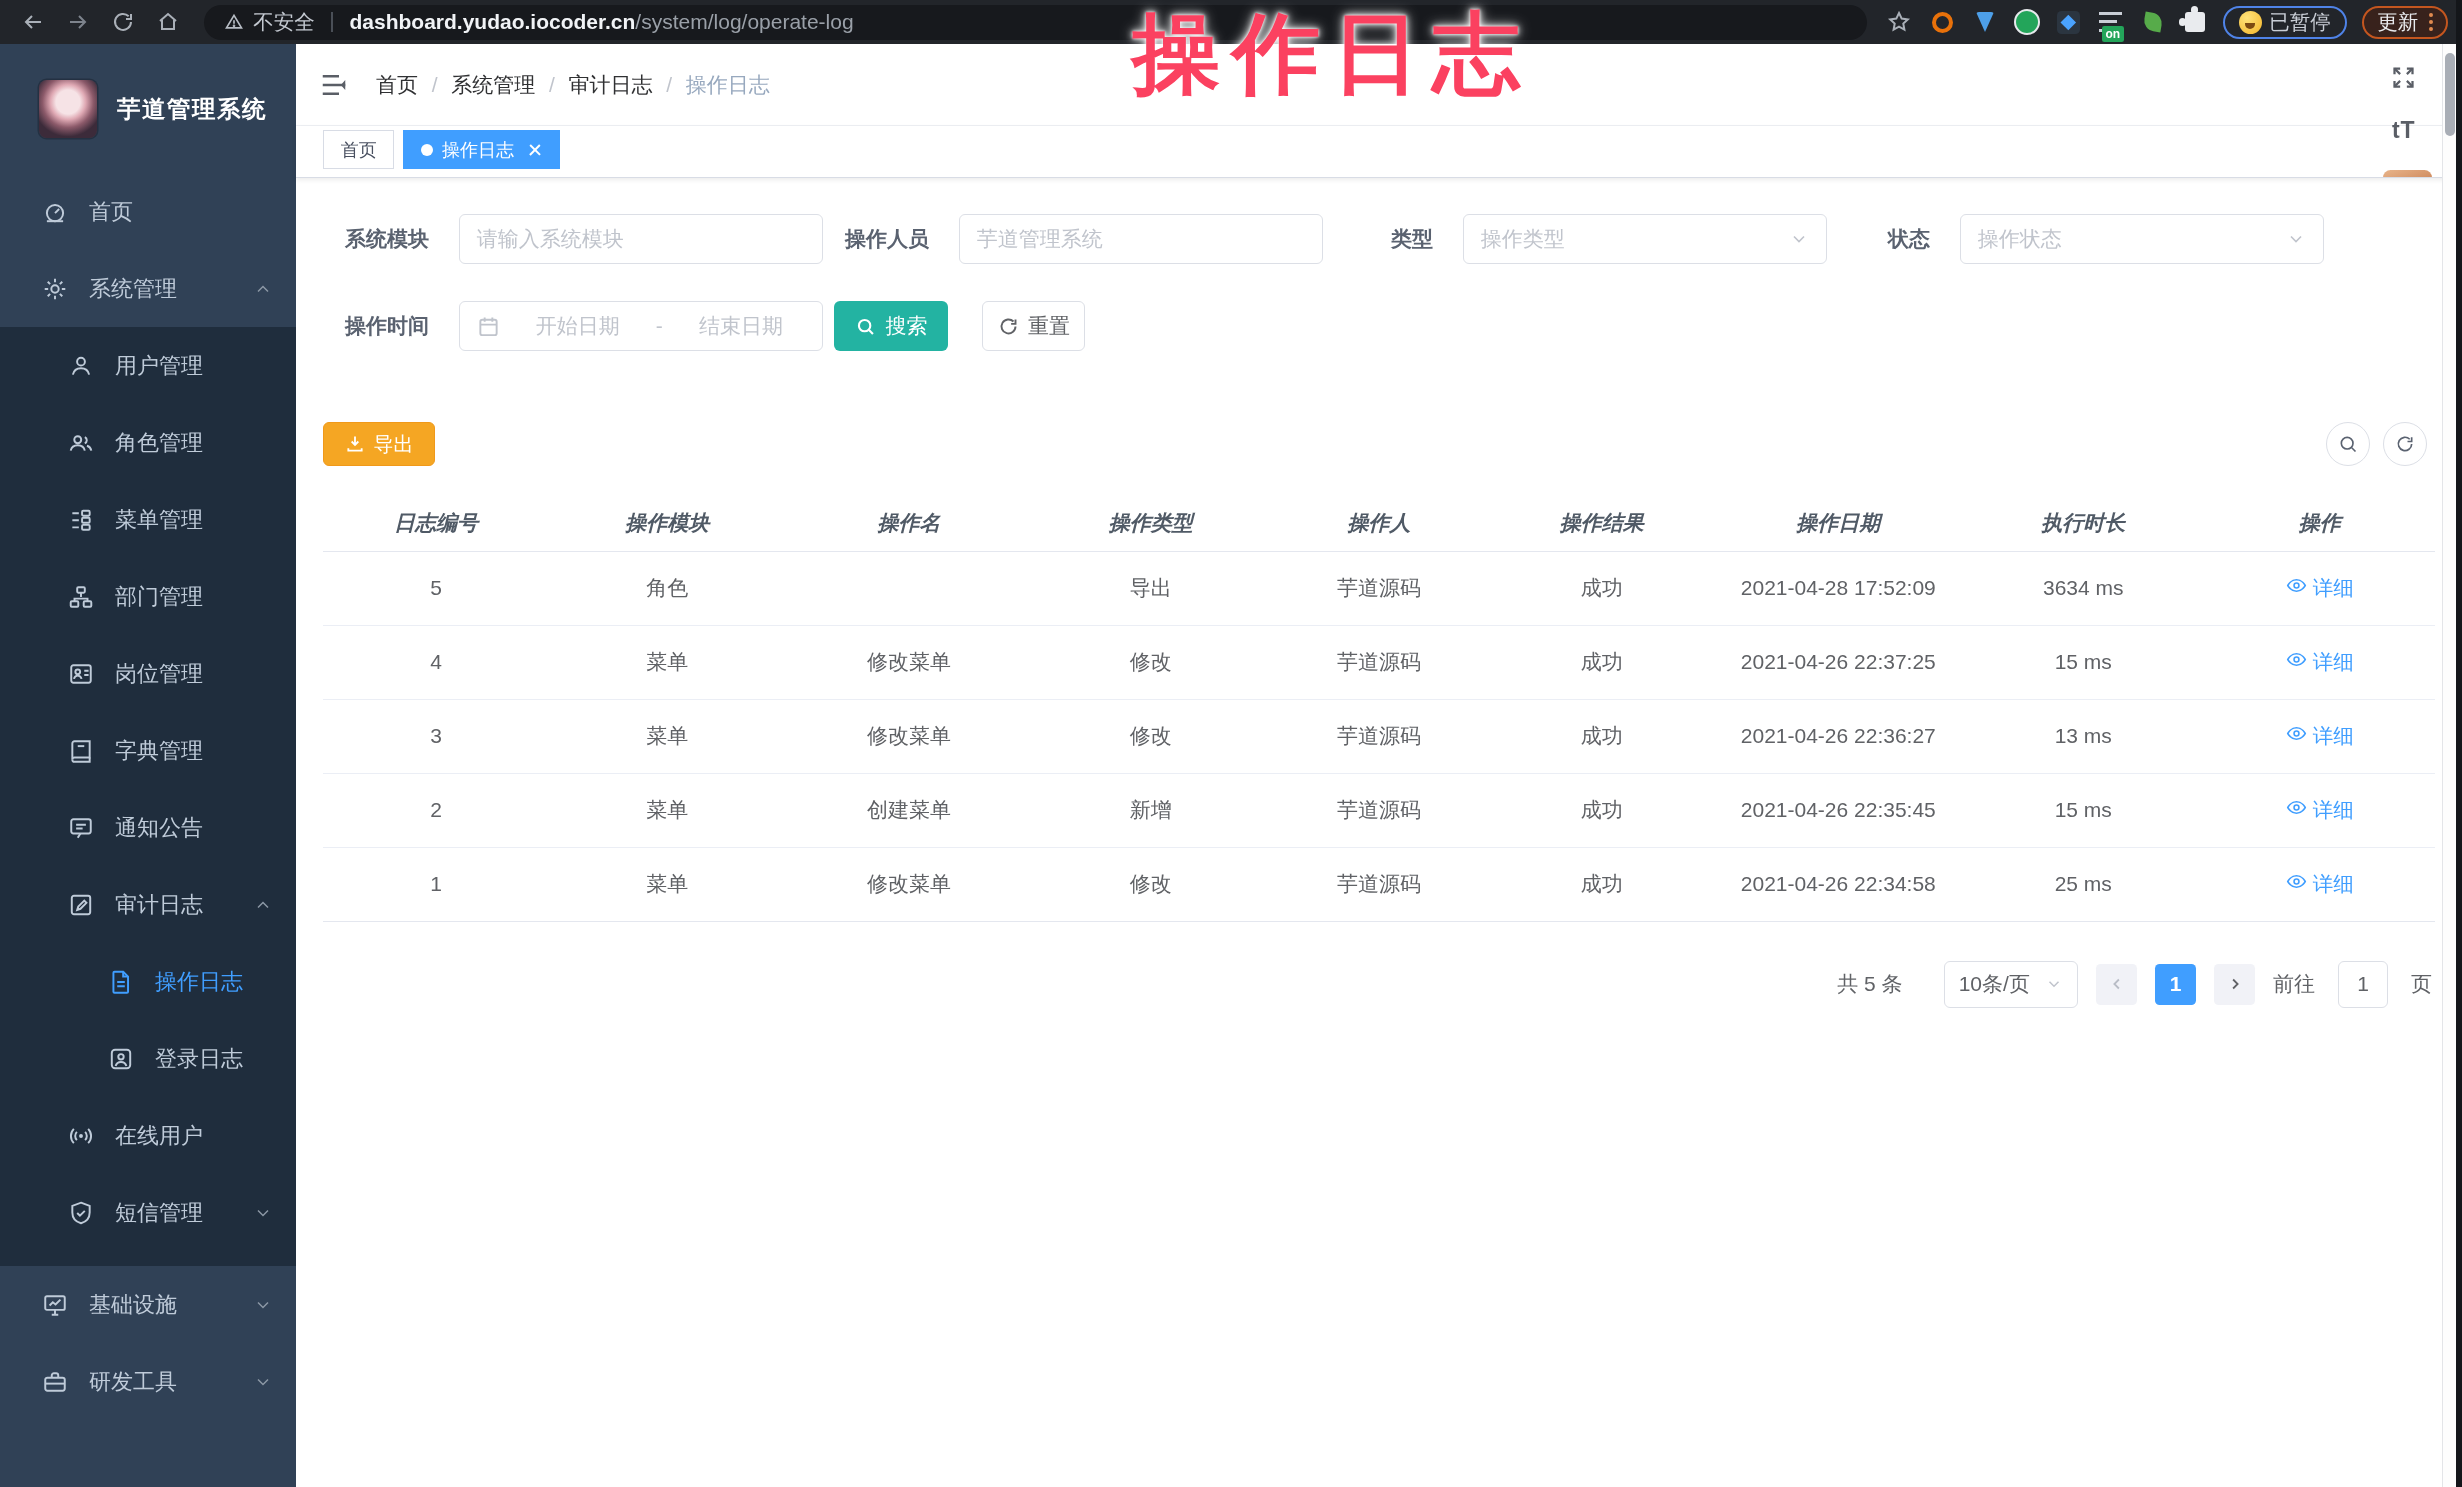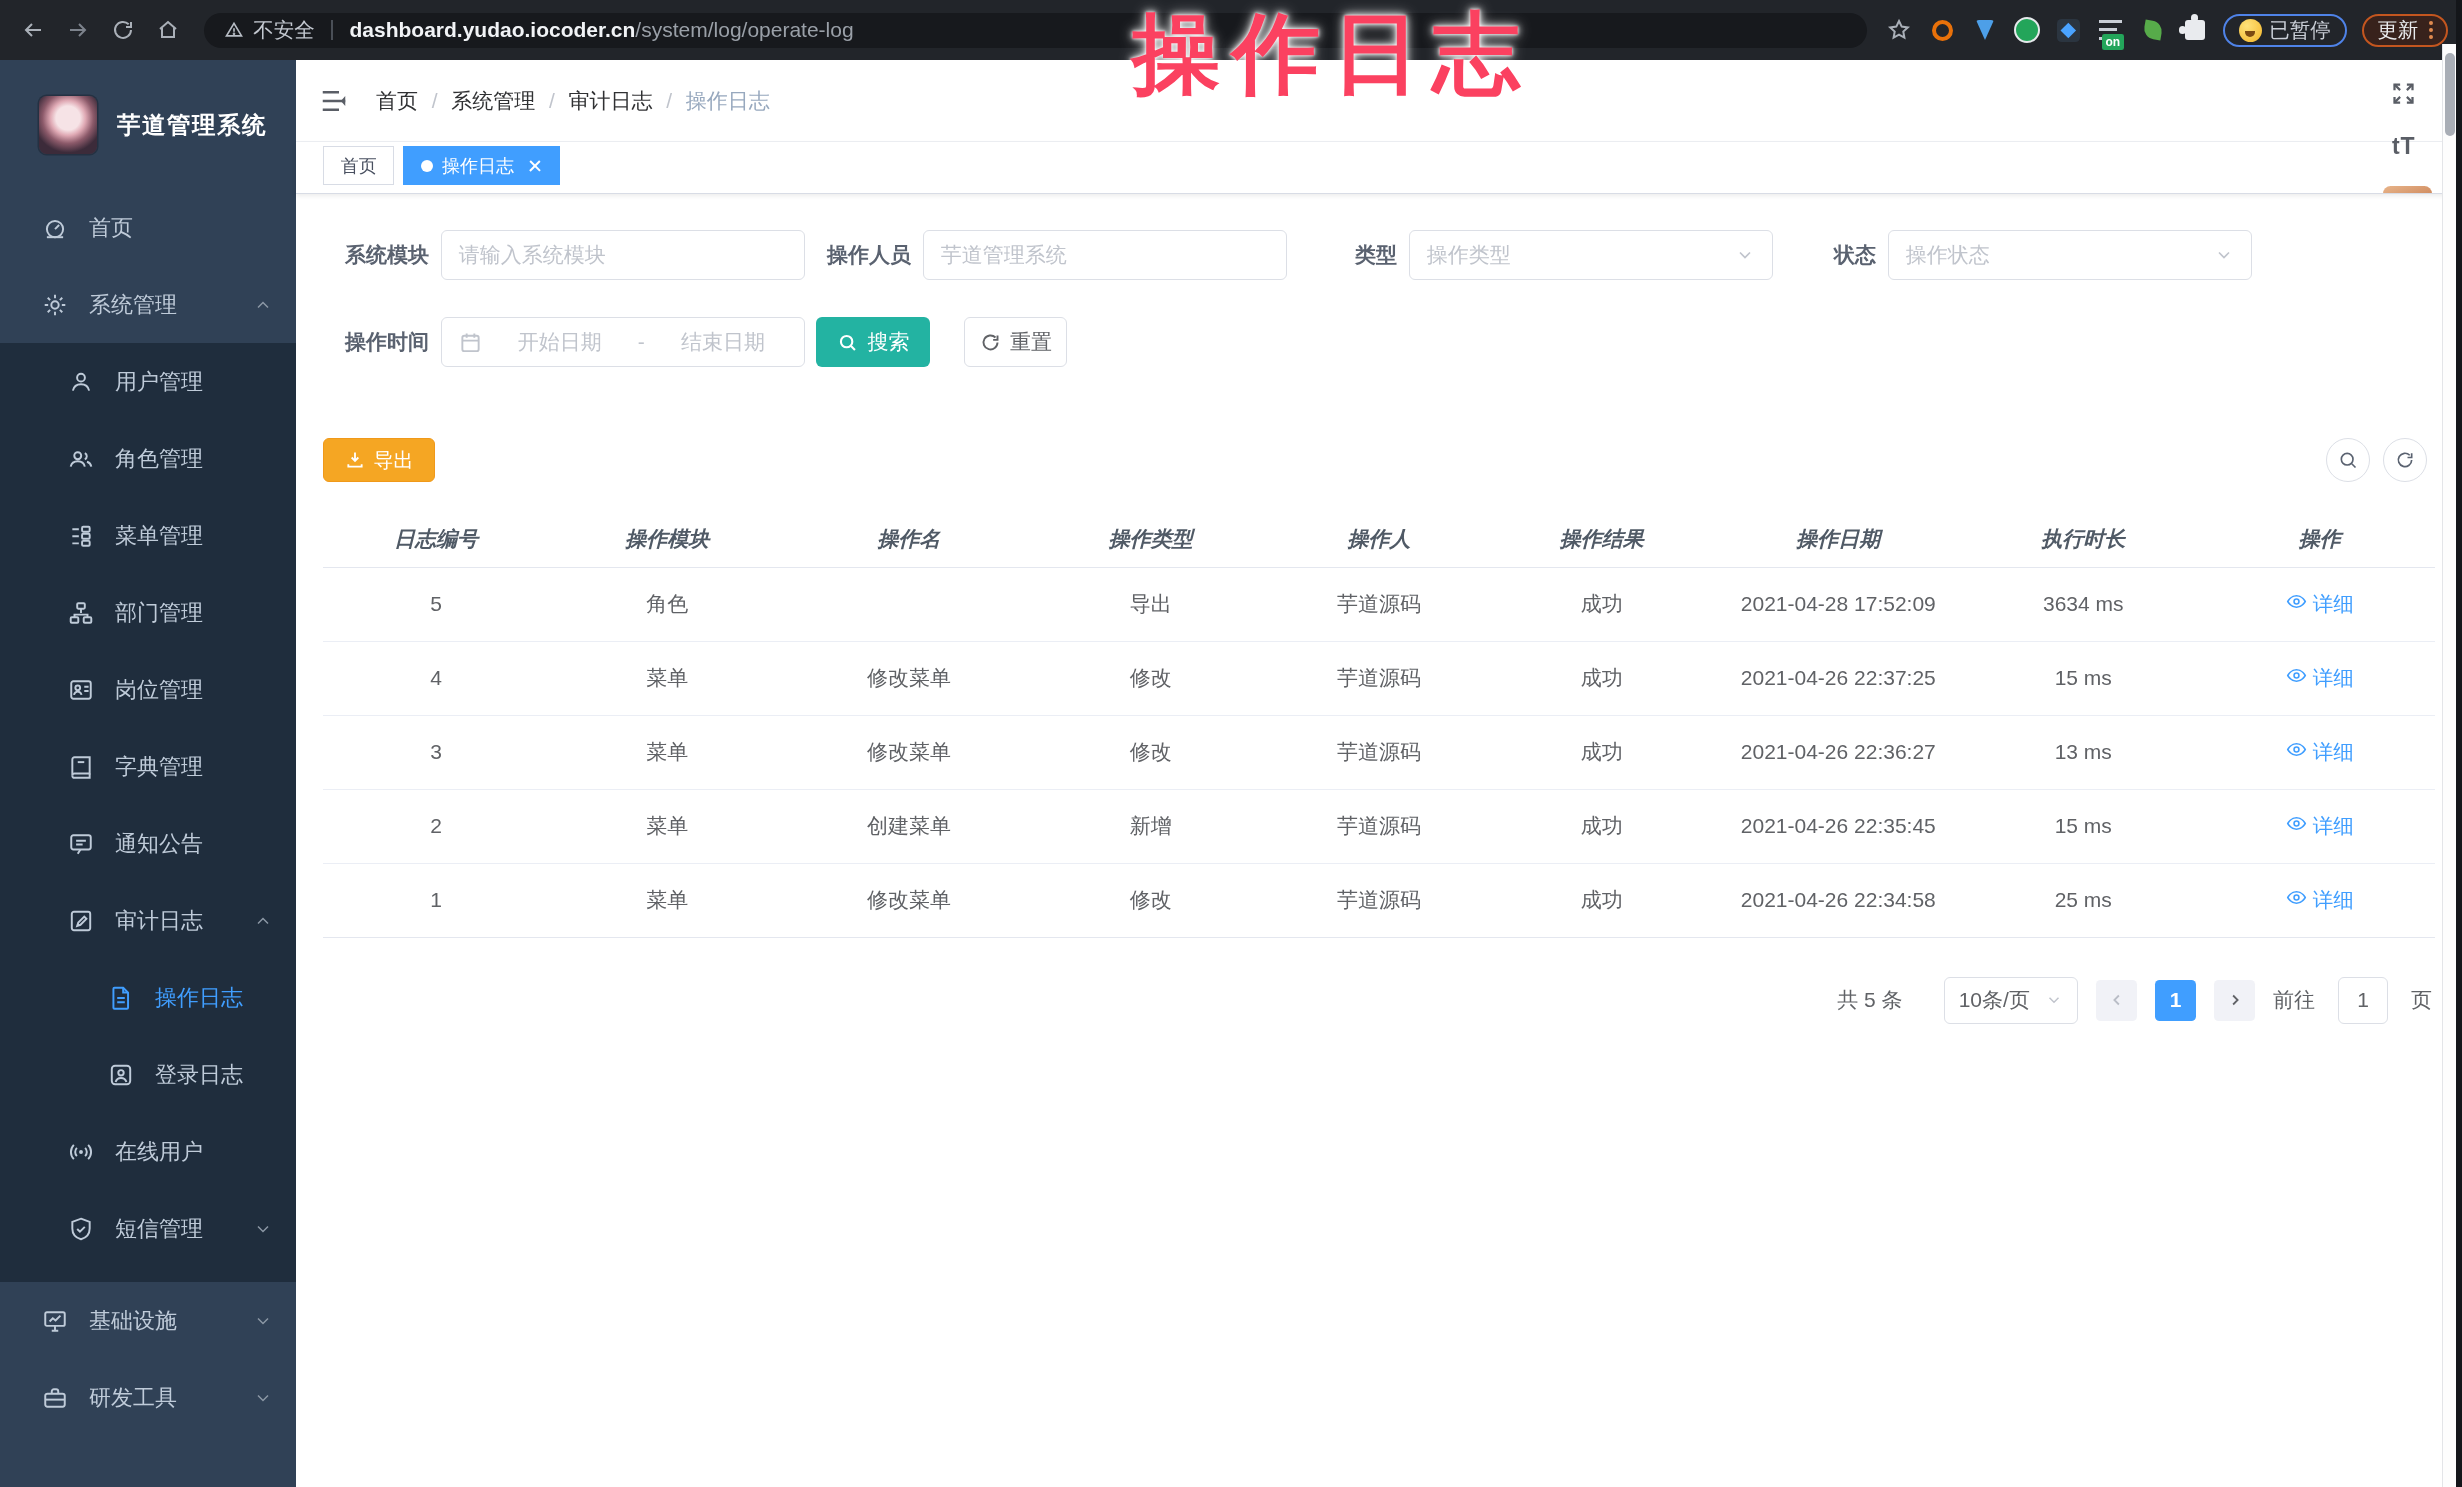--- a/index.html
+++ b/index.html
@@ -1,21 +1,21 @@
 <!DOCTYPE html>
 <html style="font-size:12px"><head>
 <meta charset="utf-8">
 <style>
   * { margin:0; padding:0; box-sizing:border-box; }
   html,body { background:#0c0e11; }
   body { font-family:"Liberation Sans","DejaVu Sans",sans-serif; }
   .screen { position:relative; width:2462px; height:1488px; background:#fff; overflow:hidden; }
 
   
-  .chrome { position:relative; display:flex; align-items:center; height:60px; background:#22252a; padding:0 13.7px; gap:6px; z-index:5; }
+  .chrome { position:relative; display:flex; align-items:center; height:44px; background:#22252a; padding:0 13.7px; gap:6px; z-index:5; }
   .nav-ic { width:39px; height:33px; display:flex; align-items:center; justify-content:center; color:#aab0b8; border-radius:16.7px; flex:0 0 auto; }
   .nav-ic svg { width:24px; height:24px; }
   .nav-ic.dim { color:#7d838c; }
   .urlbar { flex:1 1 auto; display:flex; align-items:center; height:35px; margin:0 10.6px; background:#17191d; border-radius:17.4px; padding:0 20px; gap:9px; min-width:0; }
   .urlbar .warn { color:#b7bcc4; display:flex; }
   .urlbar svg { width:20px; height:20px; }
   .url-sec { color:#c3c8d0; font-size:20.5px; }
   .url-div { width:1.5px; height:20px; background:#4a4f57; margin:0 7.6px; }
   .url-host { color:#f1f3f6; font-size:21px; font-weight:700; }
   .url-path { color:#9aa0a8; font-size:21px; }
@@ -87,21 +87,21 @@
   .tag .tclose::before,.tag .tclose::after { content:""; position:absolute; left:7.6px; top:1.5px; width:1.9px; height:13.7px; background:#fff; }
   .tag .tclose::before { transform:rotate(45deg); }
   .tag .tclose::after { transform:rotate(-45deg); }
 
   .content { position:relative; flex:1 1 auto; padding:36px 27px 0 27px; background:#fff; overflow:hidden; }
 
   
   .frow { display:flex; align-items:center; height:50px; margin-bottom:37px; }
   .flabel { width:106px; text-align:right; font-size:21px; font-weight:700; color:#5a6270; flex:0 0 auto; }
   .flabel.narrow { width:61px; }
-  .finput { display:flex; align-items:center; height:50px; border:1.5px solid #dcdfe6; border-radius:6px; background:#fff; padding:0 16.7px; margin-left:12px; font-size:21px; color:#606266; }
+  .finput { display:flex; align-items:center; height:50px; border:1.5px solid #dcdfe6; border-radius:6px; background:#fff; padding:0 16.7px; margin-left:30px; font-size:21px; color:#606266; }
   .finput .ph { color:#c0c4cc; }
   .w480 { width:364px; }
   .fselect { justify-content:space-between; cursor:pointer; }
   .fselect .chev { display:flex; color:#c0c4cc; }
   .fselect .chev svg { width:20px; height:20px; }
   .fdate { gap:13.7px; }
   .fdate .cal { display:flex; color:#c0c4cc; }
   .fdate .cal svg { width:23px; height:23px; }
   .fdate .ph { flex:1; text-align:center; }
   .fdate .sep { color:#c0c4cc; }

